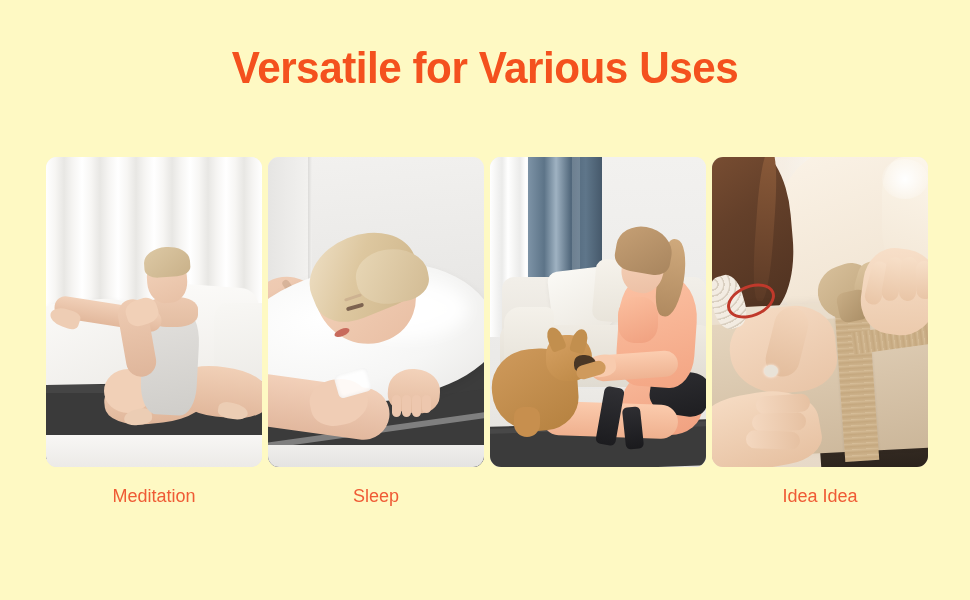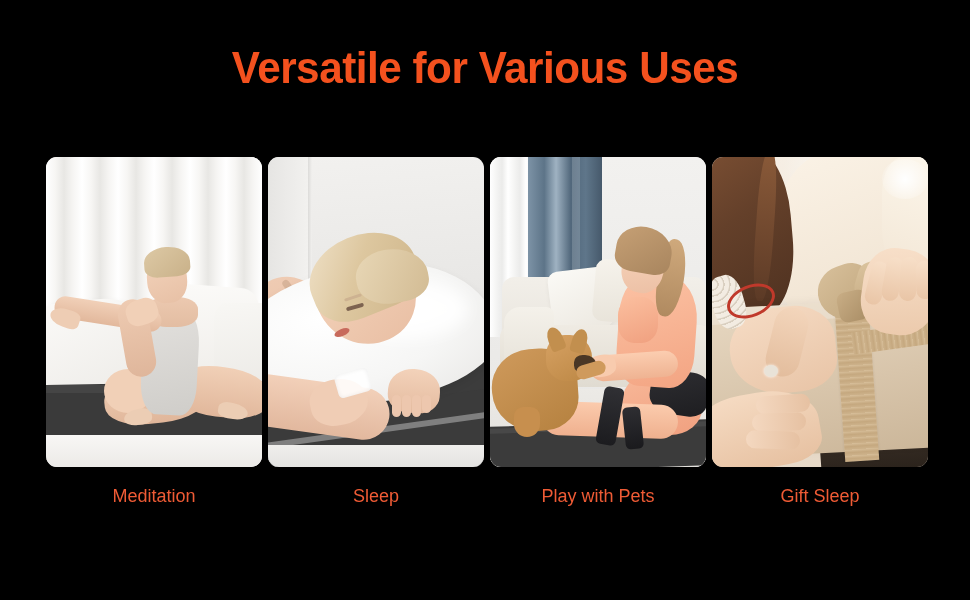--- a/index.html
+++ b/index.html
@@ -11,21 +11,21 @@
     height: 600px;
     background: #f7f7f7;
     font-family: "Liberation Sans", sans-serif;
     overflow: hidden;
     position: relative;
   }
 
   #banner {
     position: absolute;
     inset: 0;
-    background: #000000;
+    background: #fef9c3;
   }
 
   
   .title {
     position: absolute;
     top: 42px;
     left: 0;
     width: 970px;
     text-align: center;
     font-family: "Liberation Sans", sans-serif;
@@ -704,21 +704,20 @@
         <div class="head"></div>
         <div class="hair"></div>
         <div class="dog-body"></div>
         <div class="dog-leg"></div>
         <div class="dog-head"></div>
         <div class="dog-ear1"></div>
         <div class="dog-ear2"></div>
         <div class="dog-snout"></div>
         <div class="dog-paw"></div>
       </div>
-      <div class="caption">Play with Pets</div>
     </div>
 
     <div class="card">
       <div class="photo p4">
         <div class="bg-warm"></div>
         <div class="sweater"></div>
         <div class="shoulder-r"></div>
         <div class="glow"></div>
         <div class="hair"></div>
         <div class="hair-strand"></div>
@@ -738,17 +737,17 @@
         <div class="hand-left"></div>
         <div class="thumb-l"></div>
         <div class="ring"></div>
         <div class="pearls"></div>
         <div class="bracelet"></div>
         <div class="hand-bottom"></div>
         <div class="f-b fb1"></div>
         <div class="f-b fb2"></div>
         <div class="f-b fb3"></div>
       </div>
-      <div class="caption">Gift Sleep</div>
+      <div class="caption">Idea Idea</div>
     </div>
 
   </div>
 </div>
 
 </body></html>

